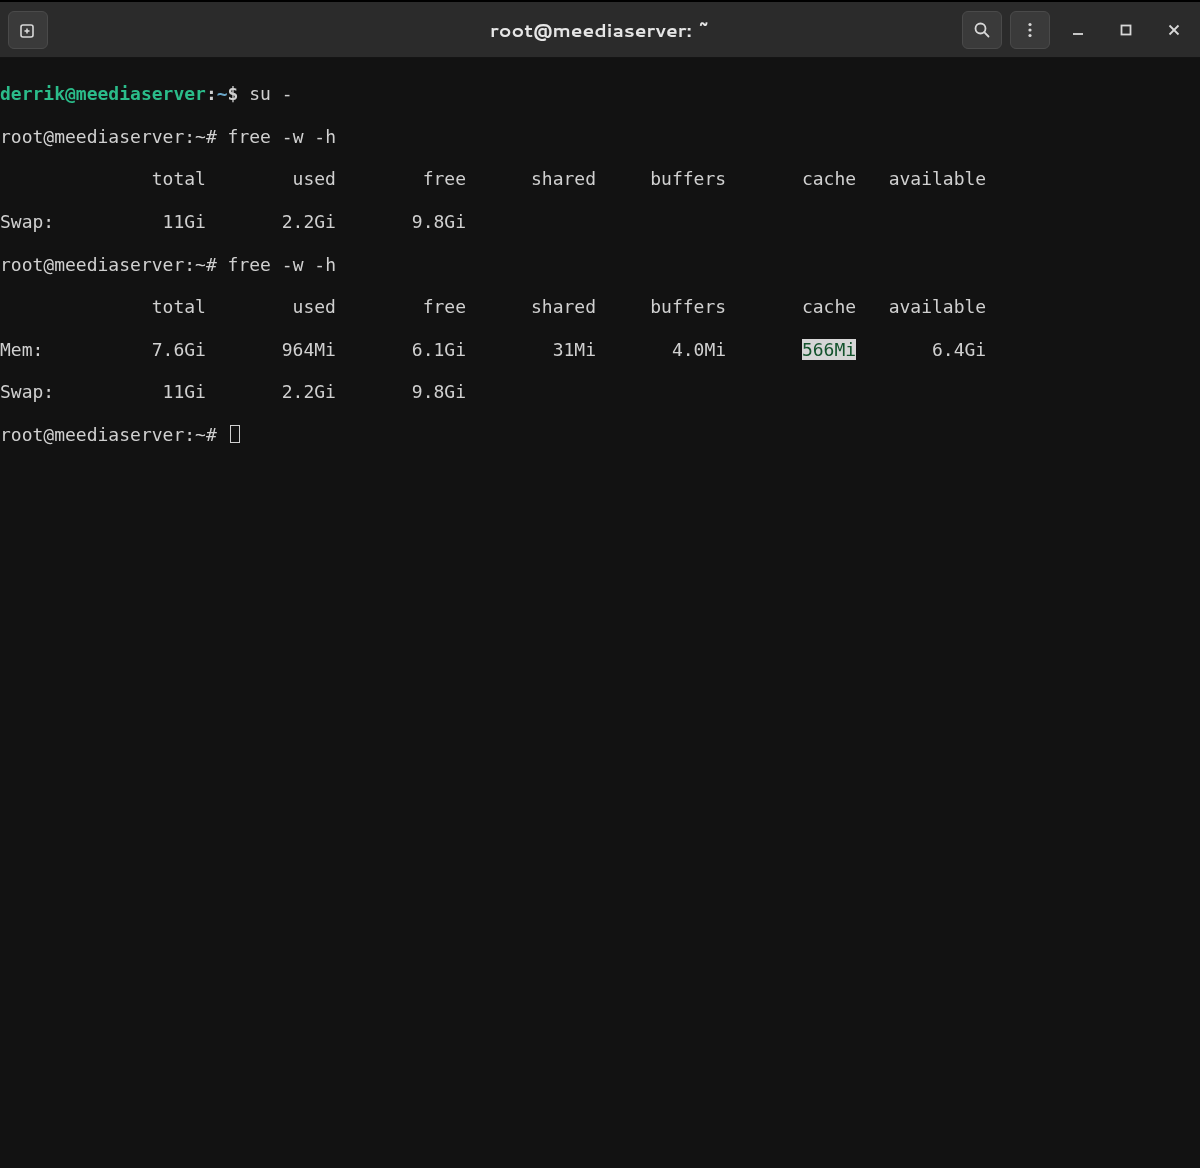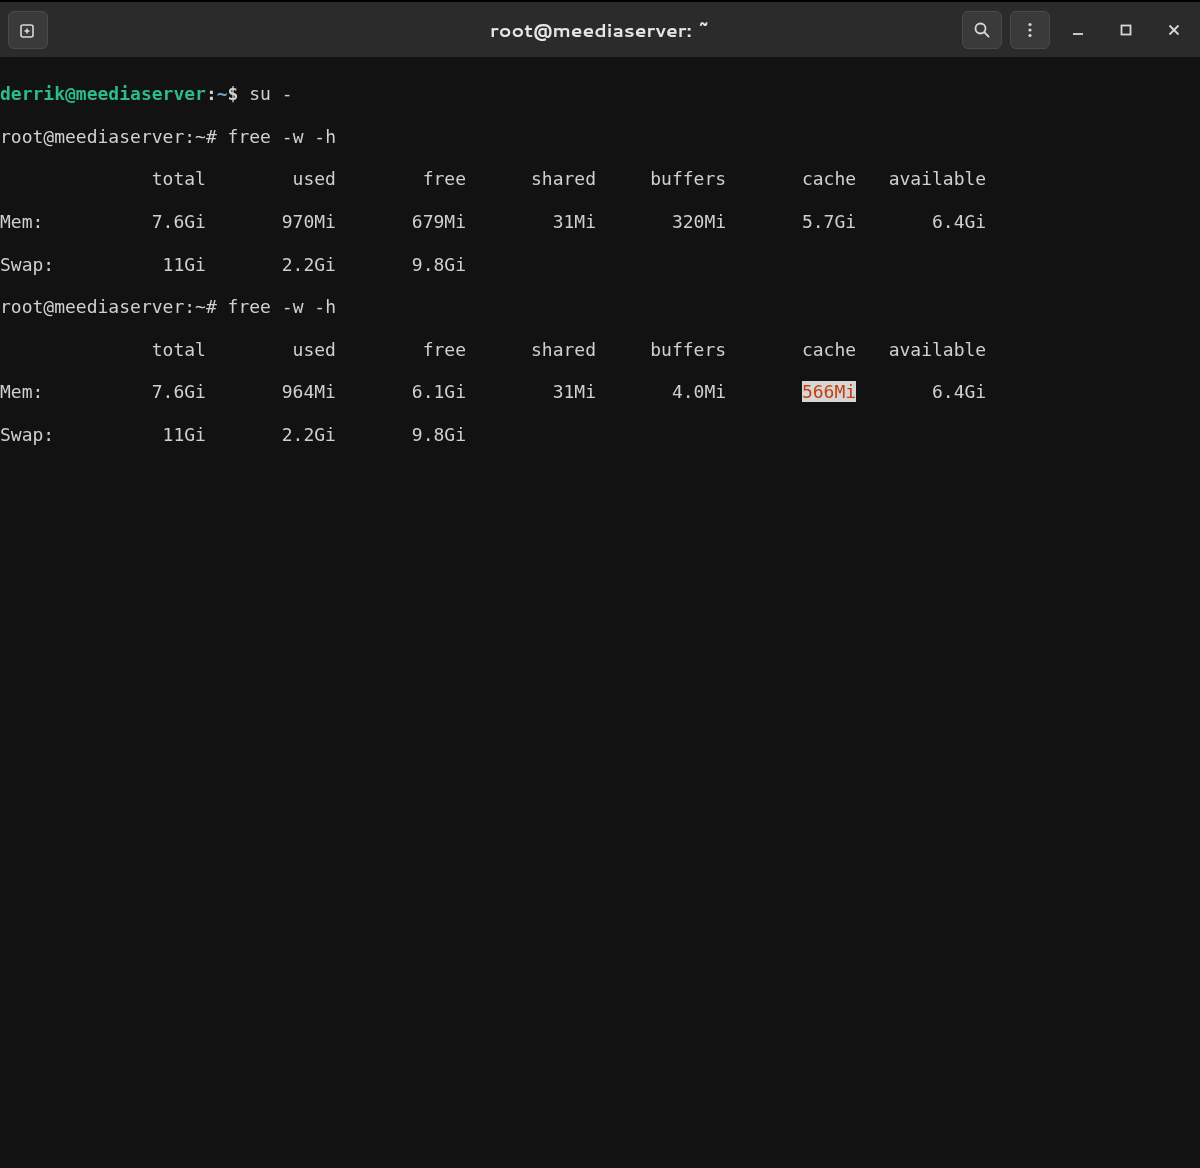--- a/index.html
+++ b/index.html
@@ -79,21 +79,21 @@
     font-size: 18px;
     line-height: 21.3px;
     white-space: pre;
   }
   .line { white-space: pre; }
   .user { color: #2bbc8a; font-weight: bold; }
   .colon { color: #d0d0d0; font-weight: bold; }
   .path { color: #6aa6c8; font-weight: bold; }
   .sym { color: #d0d0d0; font-weight: bold; }
   .cmd { color: #d0d0d0; }
-  .highlight { background: #d6d6d6; color: #c2410c; }
+  .highlight { background: #d6d6d6; color: #14532d; }
   .cursor {
     display: inline-block;
     width: 10px;
     height: 18px;
     border: 1.5px solid #d0d0d0;
     vertical-align: -2px;
     margin-left: 2px;
   }
 </style>
 </head>
@@ -138,19 +138,19 @@
         <line x1="11.5" y1="2.5" x2="2.5" y2="11.5" stroke="#d8d8d8" stroke-width="1.8"></line>
       </svg>
     </div>
   </div>
 </div>
 
 <div class="terminal">
 <div class="line"><span class="user">derrik@meediaserver</span><span class="colon">:</span><span class="path">~</span><span class="sym">$</span><span class="cmd"> </span><span class="cmd">su -</span></div>
 <div class="line"><span class="cmd">root@meediaserver</span><span class="cmd">:</span><span class="cmd">~</span><span class="cmd">#</span><span class="cmd"> </span><span class="cmd">free -w -h</span></div>
 <div class="line cmd">              total        used        free      shared     buffers       cache   available</div>
-<div class="line cmd">Mem:          7.6Gi       970Mi       679Mi        31Mi       320Mi       5.7Gi       6.4Gi</div>
 <div class="line cmd">Swap:          11Gi       2.2Gi       9.8Gi</div>
 <div class="line"><span class="cmd">root@meediaserver</span><span class="cmd">:</span><span class="cmd">~</span><span class="cmd">#</span><span class="cmd"> </span><span class="cmd">free -w -h</span></div>
 <div class="line cmd">              total        used        free      shared     buffers       cache   available</div>
 <div class="line"><span class="cmd">Mem:          7.6Gi       964Mi       6.1Gi        31Mi       4.0Mi       </span><span class="highlight">566Mi</span><span class="cmd">       6.4Gi</span></div>
 <div class="line cmd">Swap:          11Gi       2.2Gi       9.8Gi</div>
+<div class="line"><span class="cmd">root@meediaserver</span><span class="cmd">:</span><span class="cmd">~</span><span class="cmd">#</span><span class="cmd"> </span><span class="cursor"></span></div>
 </div>
 
 </body></html>

